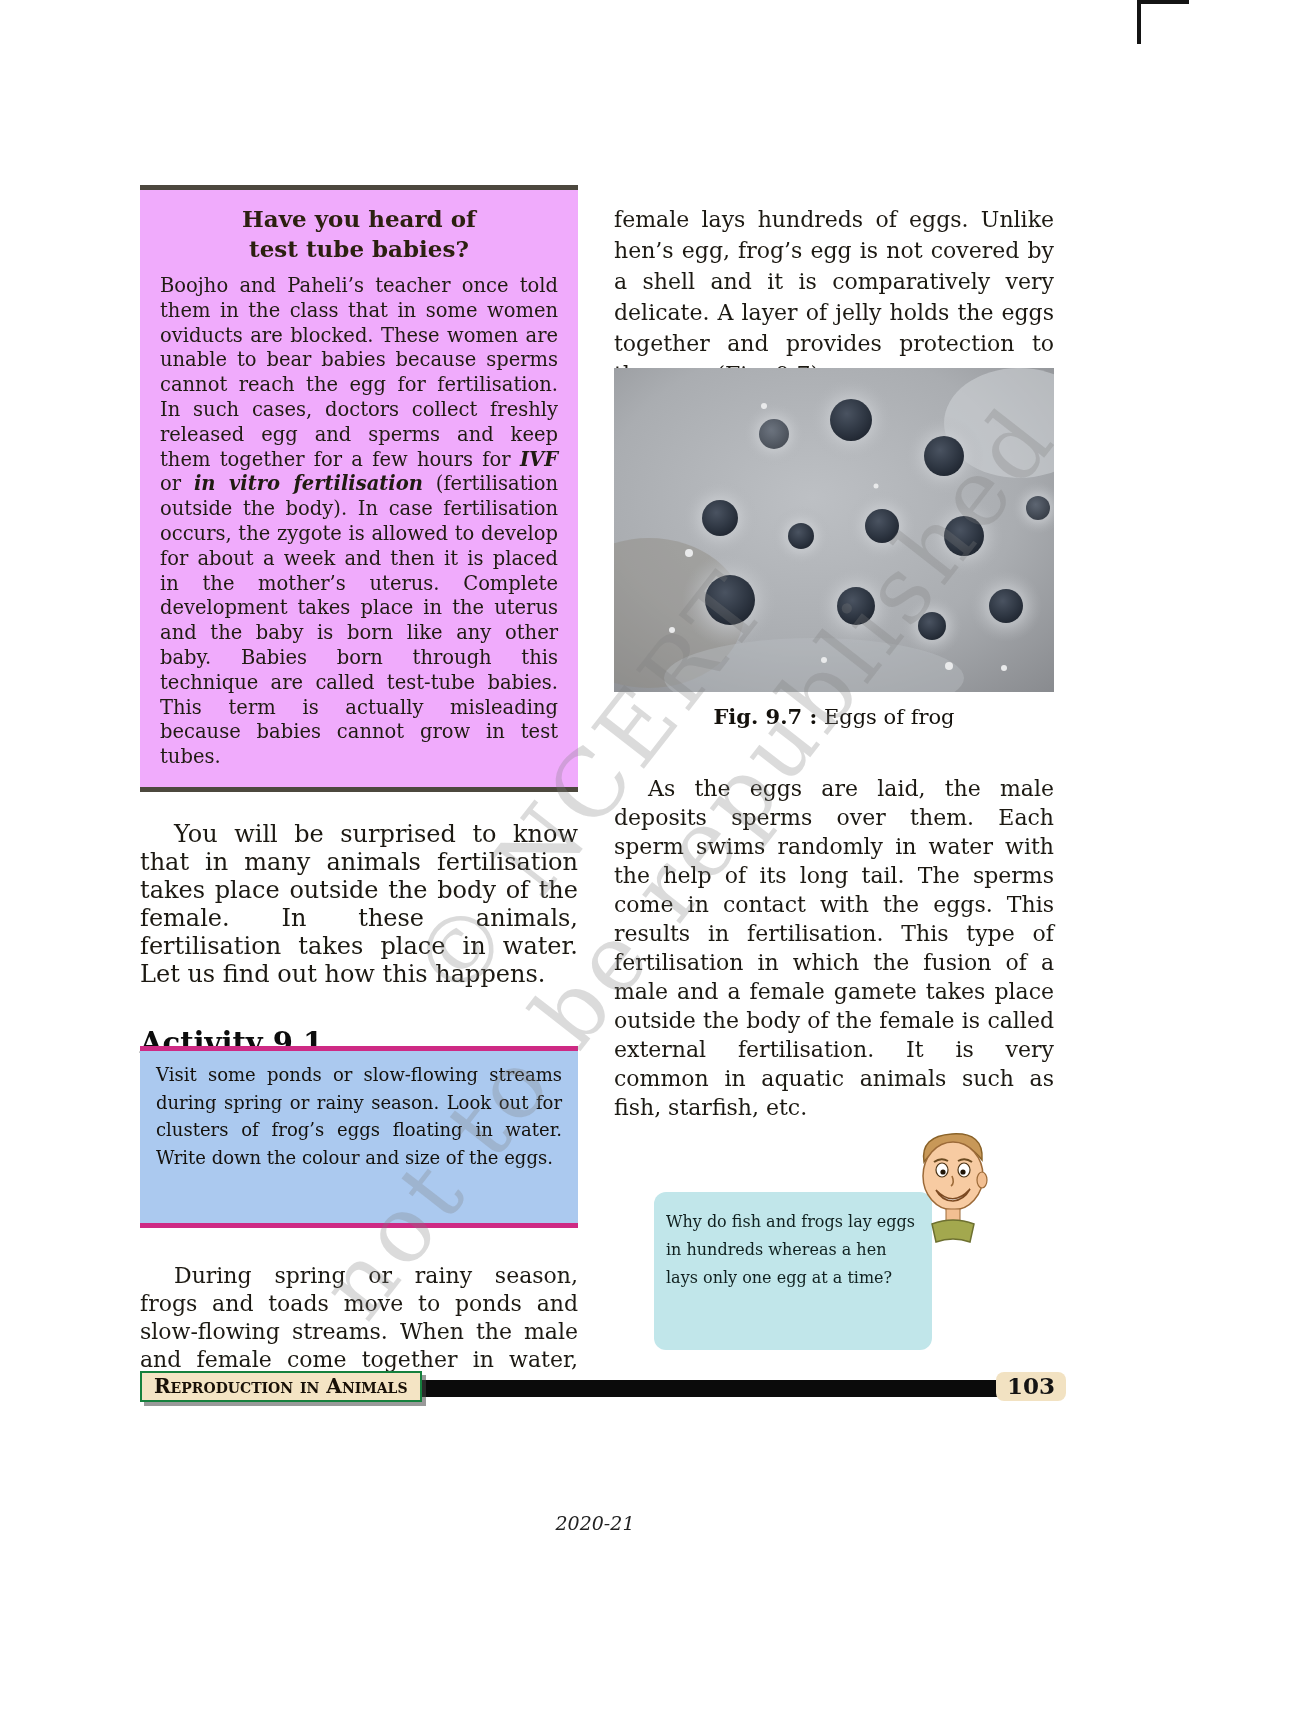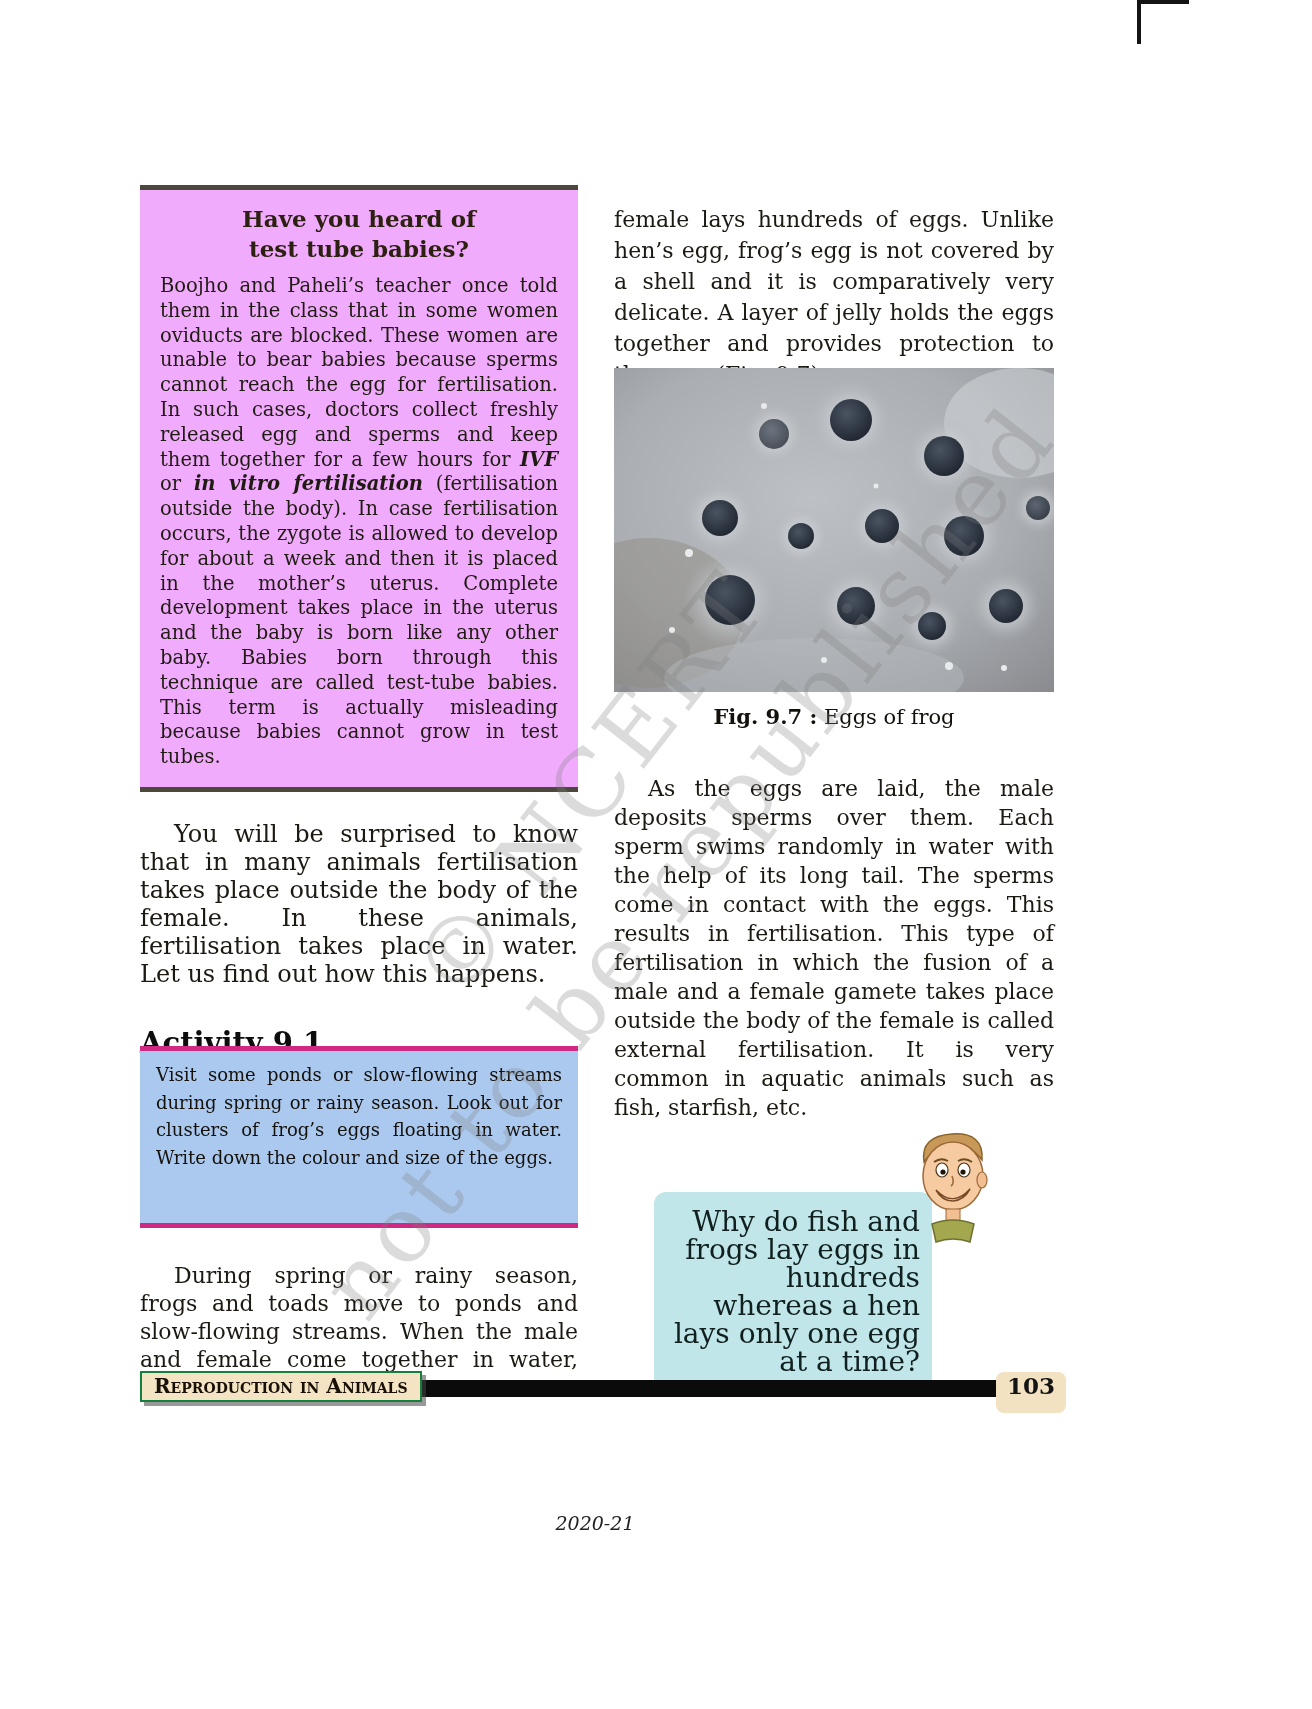--- a/index.html
+++ b/index.html
@@ -91,42 +91,42 @@
   .caption .txt { }
 
   .right-para2 {
     left: 614px; top: 752px; width: 440px;
     font-size: 22px; line-height: 29px; text-align: justify;
   }
   .question-box {
     left: 654px; top: 1192px; width: 278px; min-height: 158px;
     background: #c1e6ea; border-radius: 12px;
     padding: 16px 12px;
-    text-align: right; font-size: 28px; line-height: 28px; color: #10201f;
+    text-align: left; font-size: 16px; line-height: 28px; color: #10201f;
   }
   .boy { left: 908px; top: 1128px; width: 92px; height: 120px; z-index: 4; }
 
   
   .footer-bar {
     left: 140px; top: 1380px; width: 910px; height: 17px;
     background: #0b0b0b; border-radius: 0 9px 9px 0;
   }
   .footer-label {
     left: 140px; top: 1371px;
     background: #f4e4c4; border: 2px solid #15803d;
     padding: 1px 12px 2px 12px;
     font-variant: small-caps; font-weight: bold;
     font-size: 20px; color: #181007;
     box-shadow: 4px 4px 0 rgba(70,70,70,0.55);
     z-index: 3;
   }
   .page-box {
     left: 996px; top: 1372px;
     background: #f2e2c2; border-radius: 8px;
-    padding: 0 11px 14px 11px;
+    padding: 0 11px 2px 11px;
     font-weight: bold; font-size: 23px; color: #141414;
     z-index: 3;
   }
   .year {
     left: 140px; top: 1512px; width: 910px;
     text-align: center; font-size: 19px; color: #222; font-style: italic;
   }
 </style>
 </head>
 <body>

